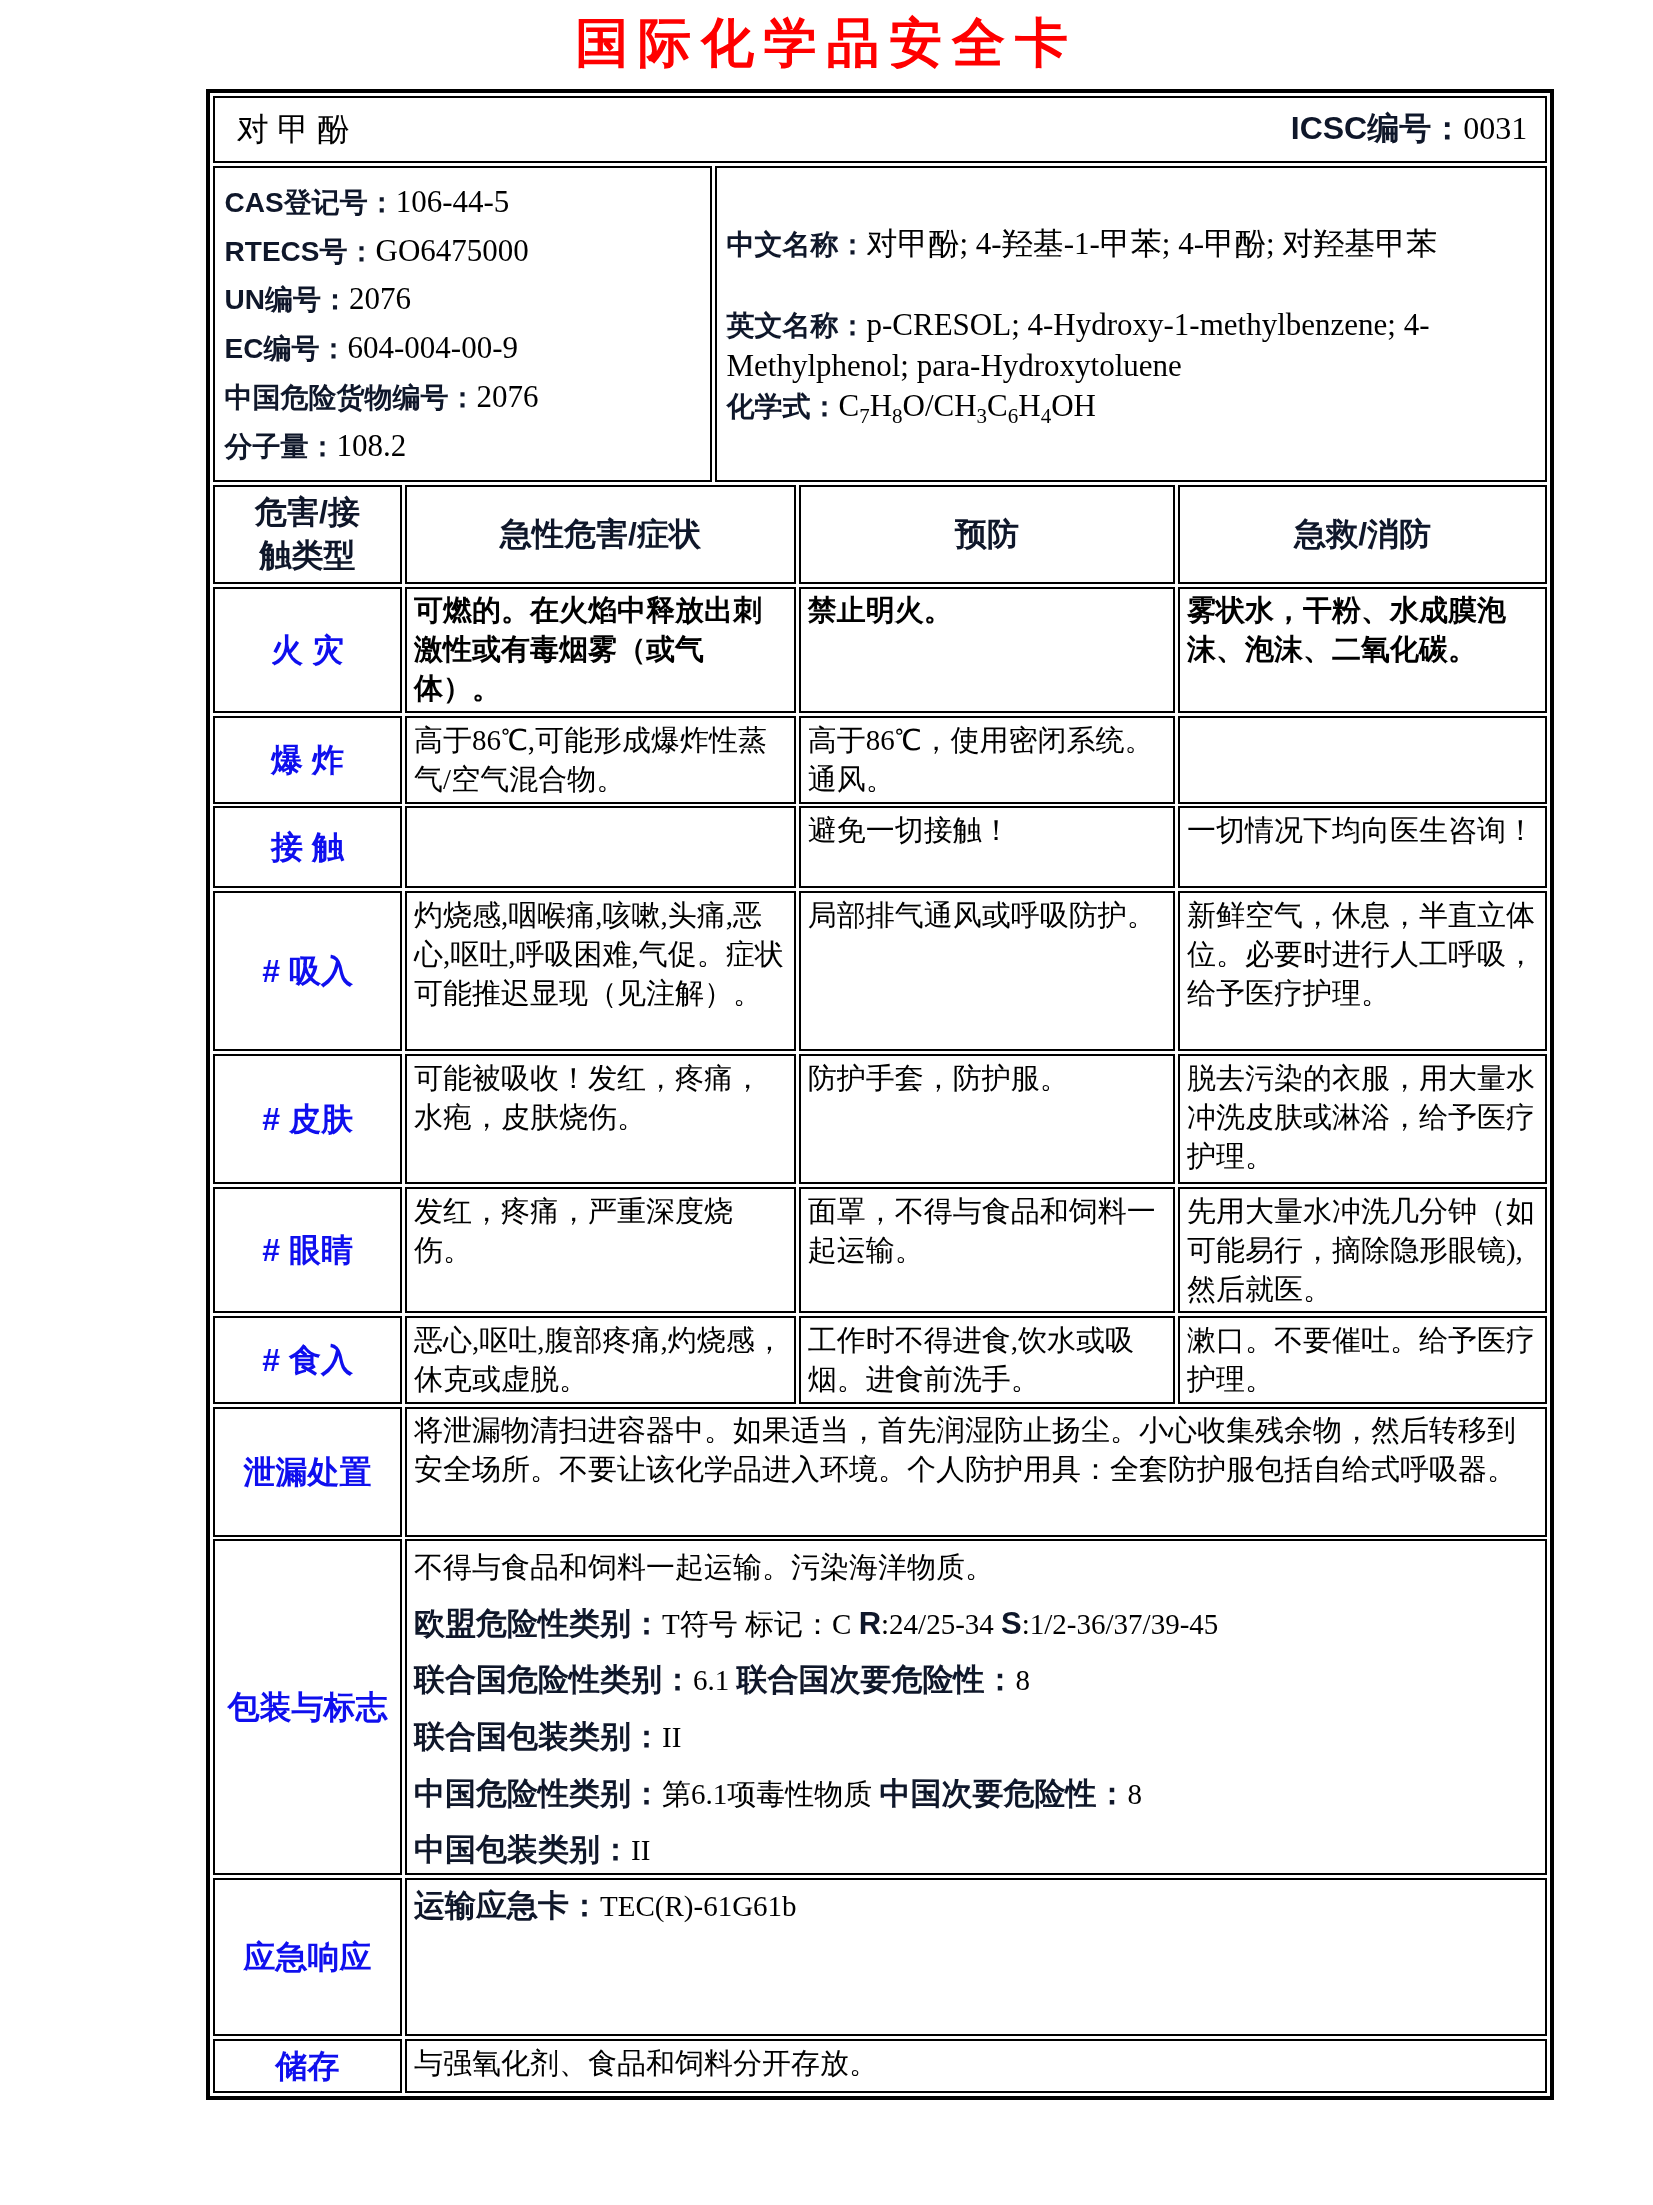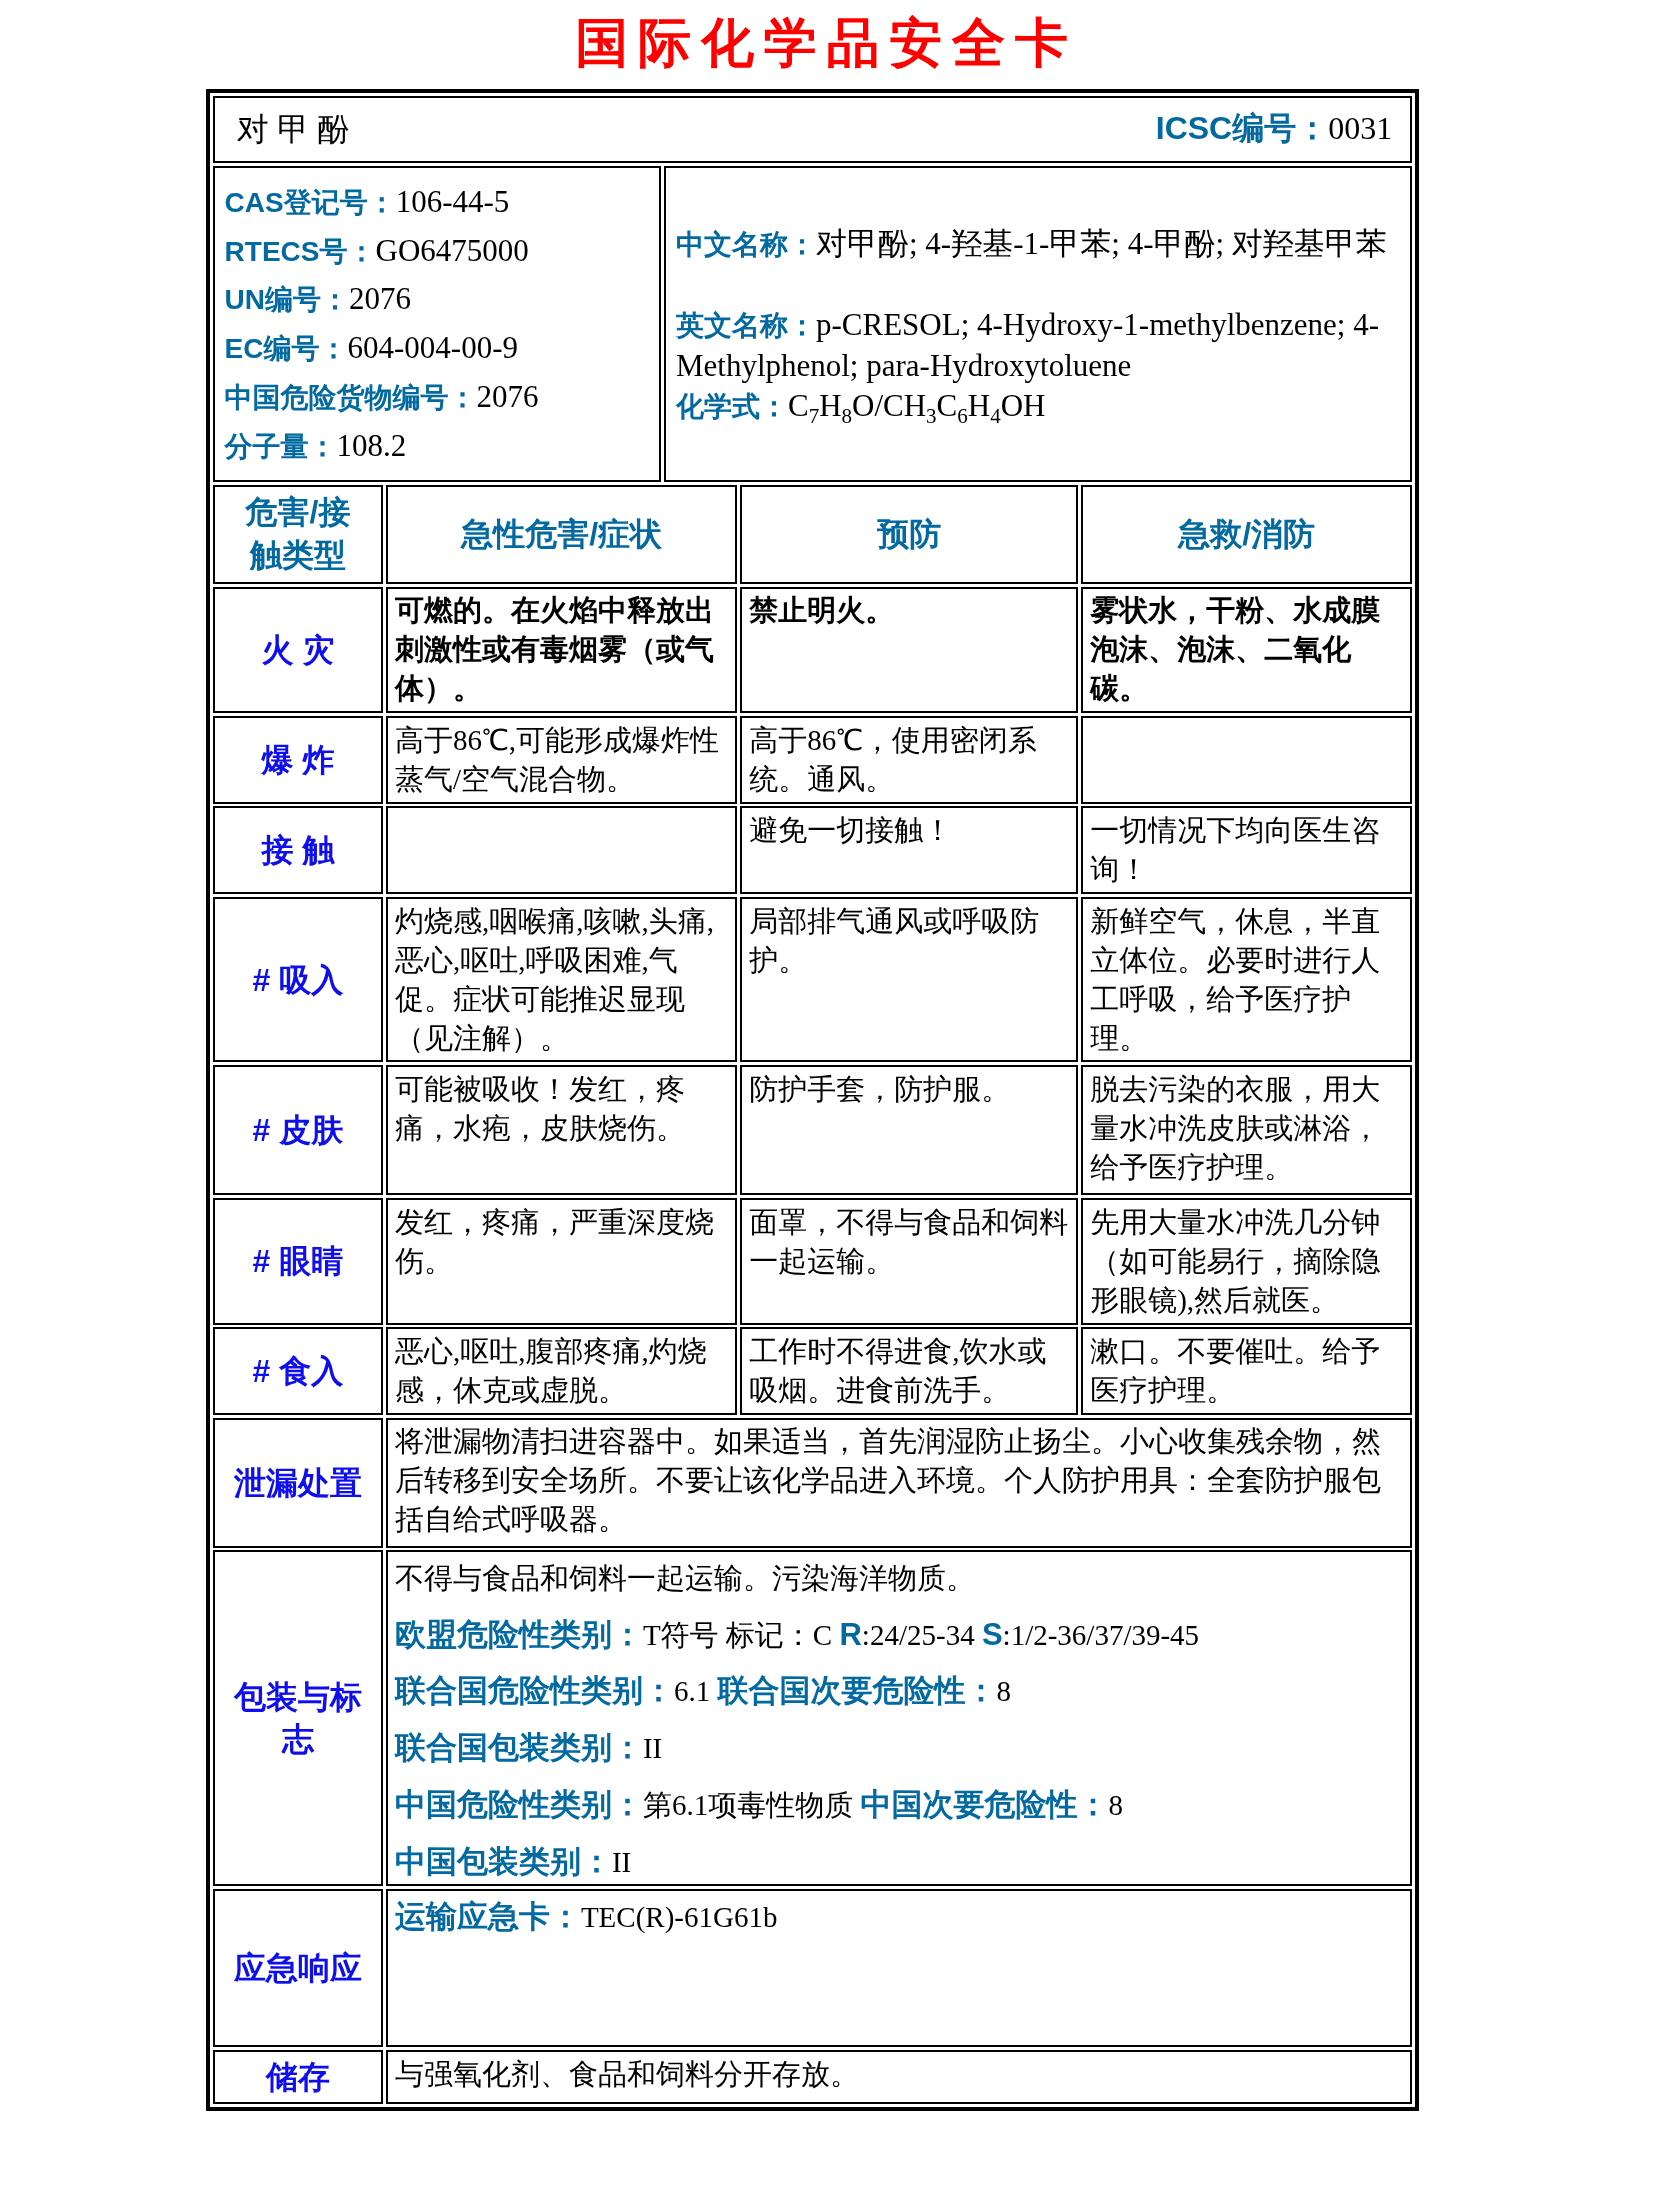--- a/index.html
+++ b/index.html
@@ -5,32 +5,32 @@
   html,body{margin:0;padding:0;background:#ffffff;}
   body{width:1653px;height:2205px;position:relative;font-family:"Liberation Serif",serif;}
 
   .doc-title{
     position:absolute;top:8.4px;left:0;width:100%;text-align:center;
     color:#ff0000;font-weight:bold;font-size:53px;letter-spacing:9.8px;
     font-family:"Liberation Sans",sans-serif;
   }
 
   .card{
-    position:absolute;left:206px;top:89px;width:1213px;
+    position:absolute;left:206px;top:89px;width:1348px;
     border:4.2px solid #000;background:#ffffff;
     box-sizing:border-box;padding:2.8px;
     display:flex;flex-direction:column;gap:2.8px;
   }
   .trow{display:flex;gap:2.8px;}
   .cell{
     border:2.1px solid #000;box-sizing:border-box;
     padding:2.8px 7px;font-size:29px;line-height:39px;color:#000;
     background:#fff;overflow:hidden;
   }
-  .blue{color:#0369a1;font-weight:bold;font-family:"Liberation Sans",sans-serif;}
+  .blue{color:#0f172a;font-weight:bold;font-family:"Liberation Sans",sans-serif;}
   .black{color:#000;font-weight:normal;font-family:"Liberation Serif",serif;}
 
   
   .titlebar{flex:1;display:flex;justify-content:space-between;align-items:center;min-height:67px;padding:2.8px 18px 2.8px 22px;}
   .substance{font-size:32px;letter-spacing:8.4px;}
   .titlebar .blue{font-size:32px;}
   .titlebar .num{font-size:32px;}
 
   
   .id-left{flex:0 0 37.4%;padding:8.4px 4.2px 8.4px 9.8px;}

